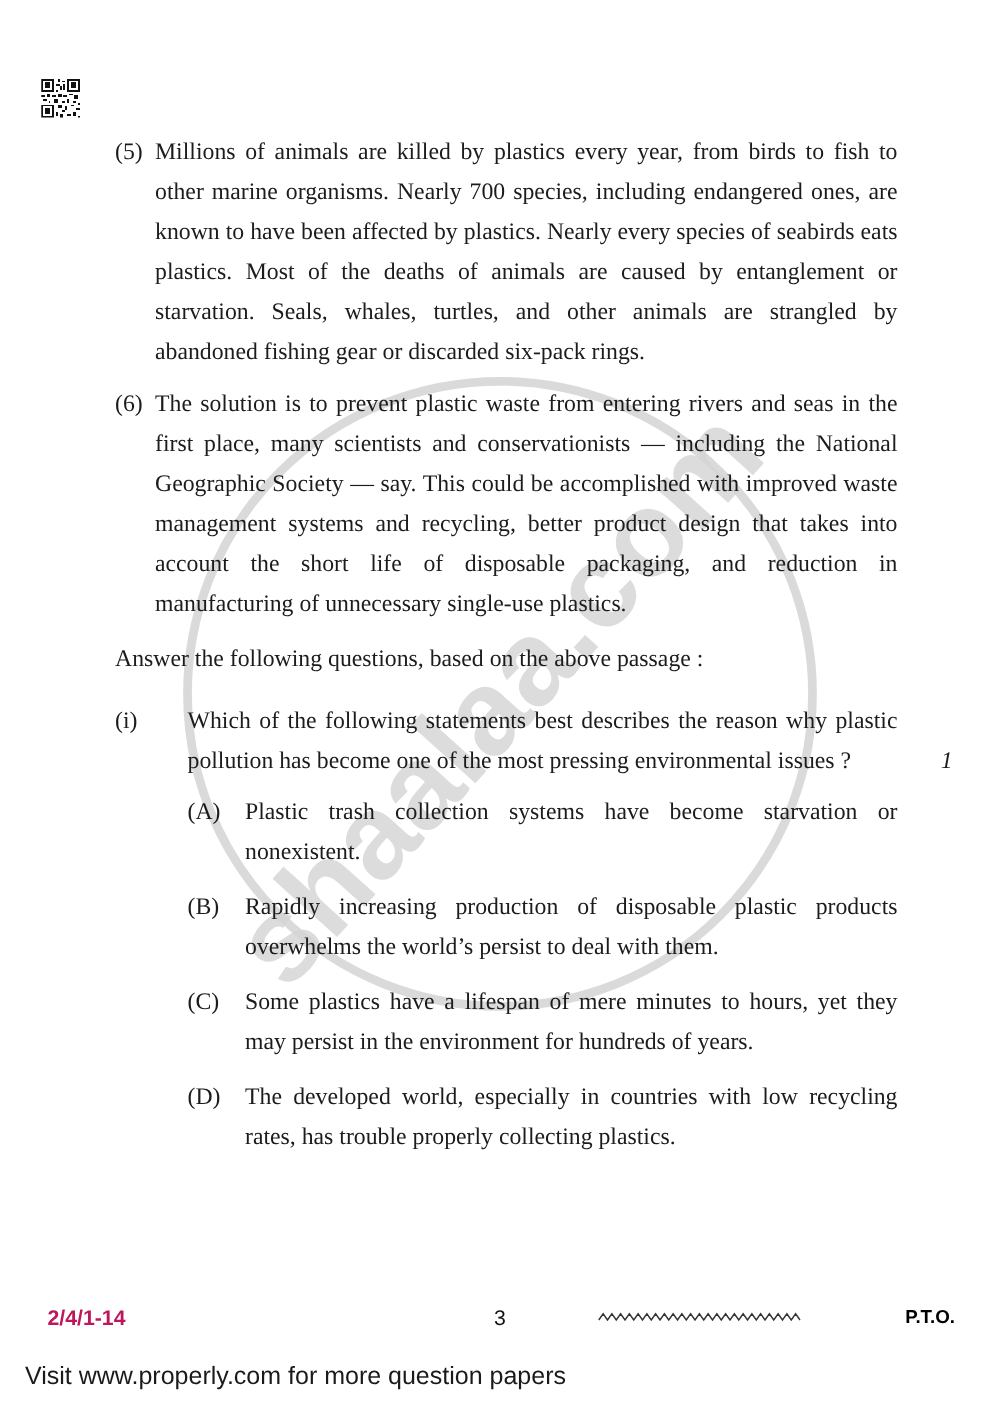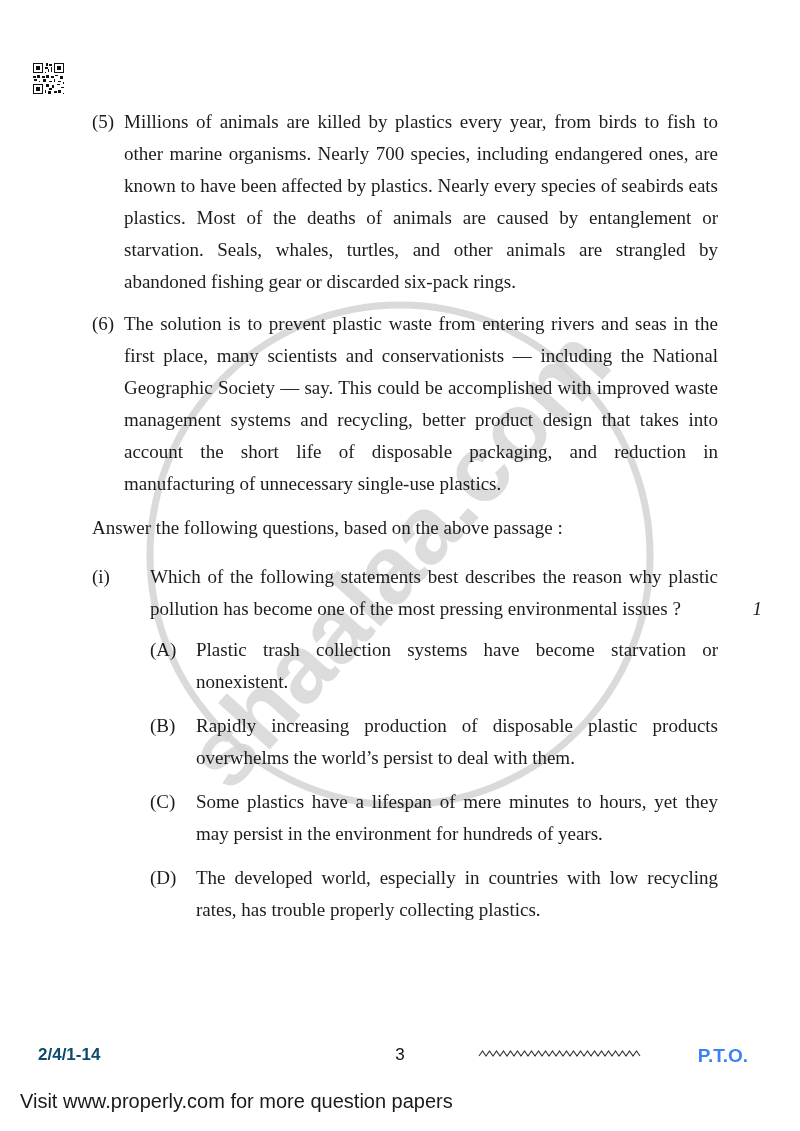--- a/index.html
+++ b/index.html
@@ -41,31 +41,31 @@
 
   .option { display: flex; margin-left: 58px; margin-top: 12px; }
   .option.first { margin-top: 9px; }
   .onum { width: 46px; flex: 0 0 46px; }
   .otext { flex: 1; text-align: justify; }
 
   
   .footer-code {
     position: absolute; left: 38px; top: 1045px;
     font-family: "Liberation Sans", sans-serif; font-size: 17px; font-weight: 600;
-    color: #0c4a6e; z-index: 1;
+    color: #be185d; z-index: 1;
   }
   .page-number {
     position: absolute; left: 378px; top: 1045px; width: 44px; text-align: center;
     font-family: "Liberation Sans", sans-serif; font-size: 17px; color: #111; z-index: 1;
   }
   .squiggle { position: absolute; left: 478px; top: 1048px; z-index: 1; }
   .pto {
-    position: absolute; right: 52px; top: 1045px;
-    font-family: "Liberation Sans", sans-serif; font-size: 19px; font-weight: 700;
-    color: #3b82f6; z-index: 1;
+    position: absolute; right: 36px; top: 1045px;
+    font-family: "Liberation Sans", sans-serif; font-size: 15px; font-weight: 700;
+    color: #000000; z-index: 1;
   }
   .banner {
     position: absolute; left: 20px; top: 1090px;
     font-family: "Liberation Sans", sans-serif; font-size: 20px; color: #1a1a1a; z-index: 1;
   }
 </style>
 </head>
 <body>
 
 <div class="page">

